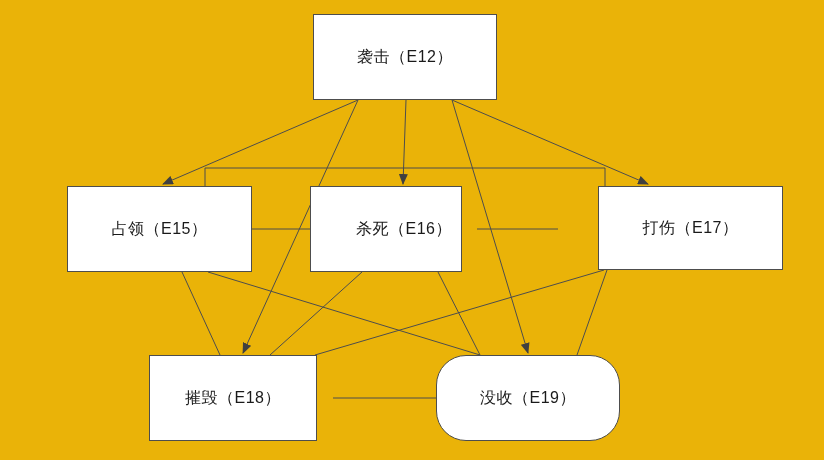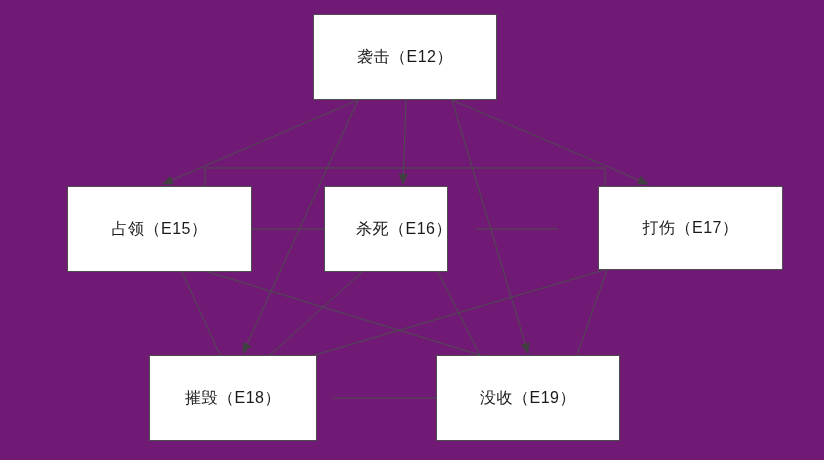--- a/index.html
+++ b/index.html
@@ -4,21 +4,21 @@
 <style>
   html, body {
     margin: 0;
     padding: 0;
     background: #ffffff;
   }
   #stage {
     position: relative;
     width: 824px;
     height: 460px;
-    background: #701a75;
+    background: #eab308;
     font-family: "Liberation Sans", "DejaVu Sans", sans-serif;
     overflow: hidden;
   }
   #edge-layer {
     position: absolute;
     left: 0;
     top: 0;
     z-index: 0;
   }
   .node {
@@ -66,26 +66,26 @@
         <polyline points="333,398 436,398" fill="none" stroke="#4d4d4d" stroke-width="1"></polyline>
       </g>
   </svg>
   <div id="nodes">
       <div class="node" style="left: 313px; top: 14px; width: 184px; height: 86px;">
         <span class="node-label">袭击（E12）</span>
       </div>
       <div class="node" style="left: 67px; top: 186px; width: 185px; height: 86px;">
         <span class="node-label">占领（E15）</span>
       </div>
-      <div class="node" style="left: 324px; top: 186px; width: 124px; height: 86px; padding-left: 36px;">
+      <div class="node" style="left: 310px; top: 186px; width: 152px; height: 86px; padding-left: 36px;">
         <span class="node-label">杀死（E16）</span>
       </div>
       <div class="node" style="left: 558px; top: 186px; width: 185px; height: 84px; margin-left: 40px;">
         <span class="node-label">打伤（E17）</span>
       </div>
       <div class="node" style="left: 149px; top: 355px; width: 168px; height: 86px;">
         <span class="node-label">摧毁（E18）</span>
       </div>
-      <div class="node" style="left: 436px; top: 355px; width: 184px; height: 86px;">
+      <div class="node" style="left: 436px; top: 355px; width: 184px; height: 86px; border-radius: 30px;">
         <span class="node-label">没收（E19）</span>
       </div>
     </div>
 </div>
 
 </body></html>

